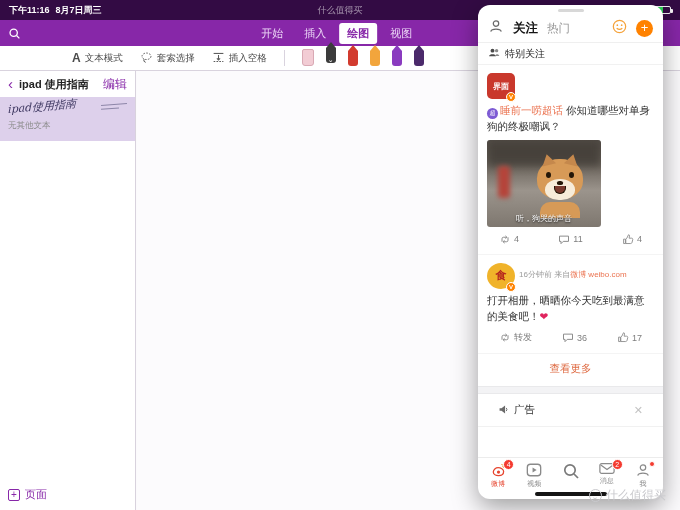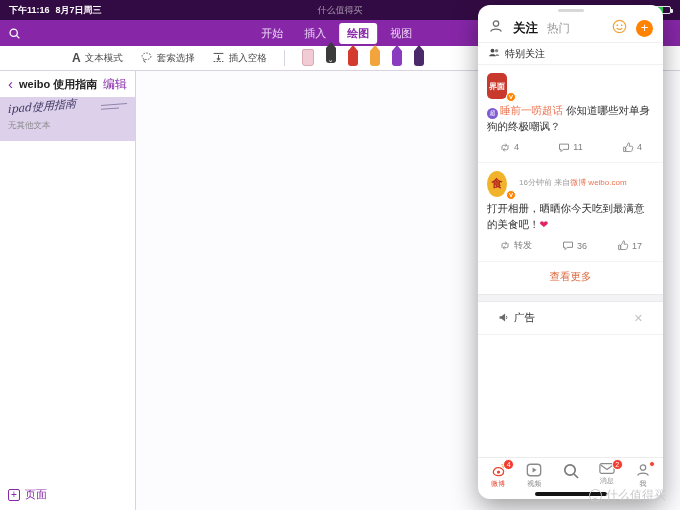--- a/index.html
+++ b/index.html
@@ -79,21 +79,21 @@
     line-height:16px; text-align:center; cursor:pointer; }
   .hairline { height:1px; background:#efefef; }
   .wb-special { height:22px; display:flex; align-items:center; gap:5px; padding:0 10px;
     font-size:10px; color:#232323; border-bottom:1px solid #f1f1f1; cursor:pointer; }
 
   .wb-scroll { flex:1; display:flex; flex-direction:column; overflow:hidden; }
   .post { padding:8px 9px 3px; }
   .post + .post { border-top:1px solid #f4f4f4; }
   .post-head { display:flex; gap:6px; }
   .avatar-wrap { position:relative; width:26px; height:26px; flex:none; cursor:pointer;}
-  .avatar { width:20px; height:26px; display:flex; align-items:center; justify-content:center;
+  .avatar { width:28px; height:26px; display:flex; align-items:center; justify-content:center;
     color:#fff; font-weight:bold; }
   .avatar.sq { background:#c9382c; border-radius:5px; font-size:8px; letter-spacing:0; }
   .avatar.rd { background:#f0b32a; border-radius:50%; color:#b5261e; font-size:11px; }
   .vbadge { position:absolute; right:-3px; bottom:-3px; width:10px; height:10px; border-radius:50%;
     background:#ff8200; border:1px solid #fff; color:#fff; font-size:6px; font-weight:bold;
     display:flex; align-items:center; justify-content:center; }
   .ph-info { flex:1; min-width:0; }
   .name-row { display:flex; align-items:center; }
   .p-name { font-size:10.5px; font-weight:bold; color:#e8731a; white-space:nowrap; overflow:hidden; cursor:pointer;}
   .name-row .spacer { flex:1; }
@@ -232,21 +232,21 @@
       <span class="pen pen-red"></span>
       <span class="pen pen-yellow"></span>
       <span class="pen pen-purple"></span>
       <span class="pen pen-darkpurple"></span>
     </div>
   </div>
 
   <div class="sidebar">
     <div class="sb-head">
       <span class="back">‹</span>
-      <span class="nb-title">weibo 使用指南</span>
+      <span class="nb-title">ipad 使用指南</span>
       <span class="edit">编辑</span>
     </div>
     <div class="page-item">
       <div class="ink">ipad使用指南</div>
       <div class="ink-mini">
           <i></i>
           <i></i>
         </div>
       <div class="preview">无其他文本</div>
     </div>
@@ -292,20 +292,38 @@
       <div class="post">
         <div class="post-head">
           <span class="avatar-wrap">
             <span class="avatar sq">界面</span>
             <span class="vbadge">V</span>
           </span>
         </div>
         <div class="p-text">
           <span class="topic-badge">超</span><span class="topic-link">睡前一唠超话</span>
           <span>你知道哪些对单身狗的终极嘲讽？</span>
+        </div>
+        <div class="photo">
+          <span class="ph-top"></span>
+          <span class="bike"></span>
+          <span class="shiba">
+            <span class="head">
+                <span class="ear l"></span>
+                <span class="ear r"></span>
+              <span class="eye l"></span>
+                <span class="eye r"></span>
+              <span class="muzzle">
+                  <span class="nose"></span>
+                  <span class="mouth"></span>
+                </span>
+            </span>
+            <span class="dog-body"></span>
+          </span>
+          <span class="ph-cap">听，狗哭的声音</span>
         </div>
         <div class="p-actions">
           <span class="act">
             <svg viewBox="0 0 16 14" width="12" height="11">
                 <path d="M4 10 V6 a2 2 0 0 1 2-2 h4 M8.6 2.2 L10.6 4 8.6 5.8 M12 4 v4 a2 2 0 0 1 -2 2 H6 M7.4 8.2 L5.4 10 7.4 11.8" fill="none" stroke="#8a8a8a" stroke-width="1.3"></path>
               </svg>
             <span>4</span>
           </span>
           <span class="act">
             <svg viewBox="0 0 16 14" width="12" height="11">

